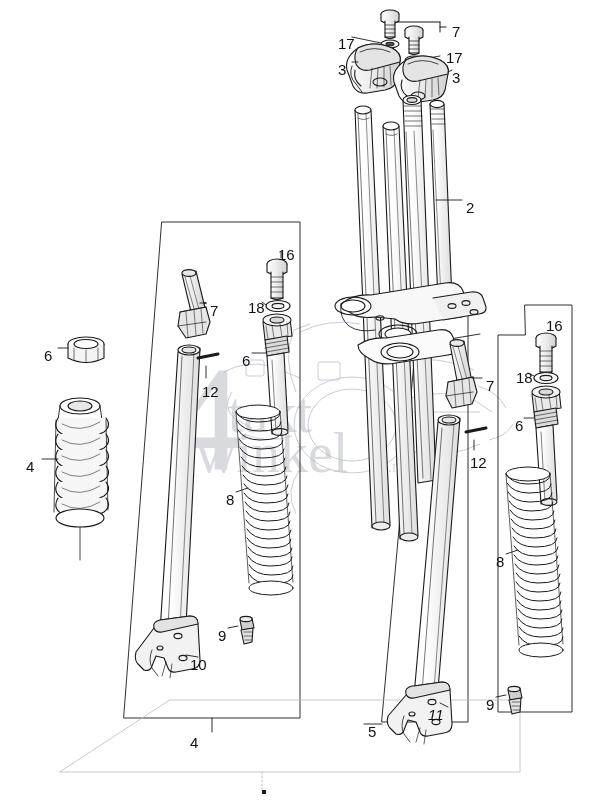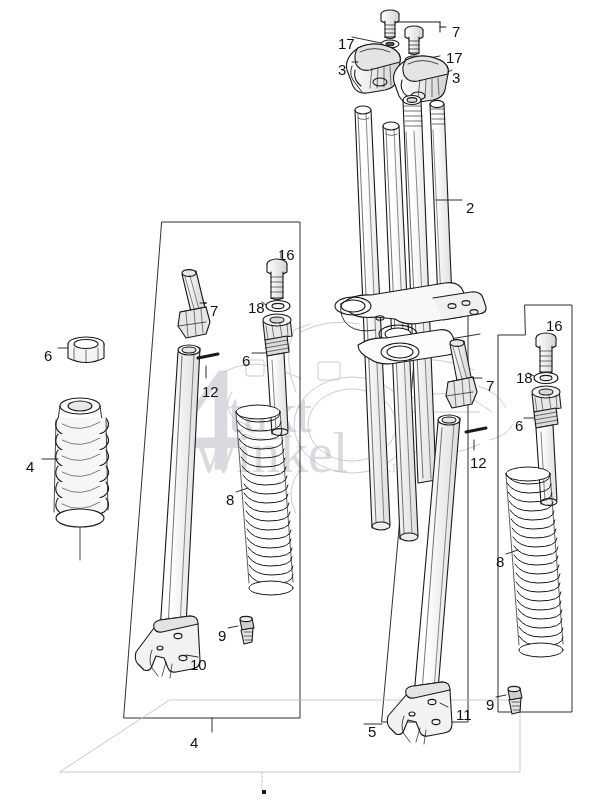--- a/index.html
+++ b/index.html
@@ -452,18 +452,18 @@
       <div class="lbl" style="left: 202px; top: 384px;">12</div>
       <div class="lbl" style="left: 516px; top: 370px;">18</div>
       <div class="lbl" style="left: 515px; top: 418px;">6</div>
       <div class="lbl" style="left: 26px; top: 459px;">4</div>
       <div class="lbl" style="left: 470px; top: 455px;">12</div>
       <div class="lbl" style="left: 226px; top: 492px;">8</div>
       <div class="lbl" style="left: 496px; top: 554px;">8</div>
       <div class="lbl" style="left: 218px; top: 628px;">9</div>
       <div class="lbl" style="left: 190px; top: 657px; text-align: center;">10</div>
       <div class="lbl" style="left: 486px; top: 697px;">9</div>
-      <div class="lbl" style="left: 456px; top: 707px;">11</div>
+      <div class="lbl" style="left: 428px; top: 707px; font-style: italic;">11</div>
       <div class="lbl" style="left: 368px; top: 724px;">5</div>
       <div class="lbl" style="left: 190px; top: 735px;">4</div>
     </div>
 
 </div>
 
 </body></html>

